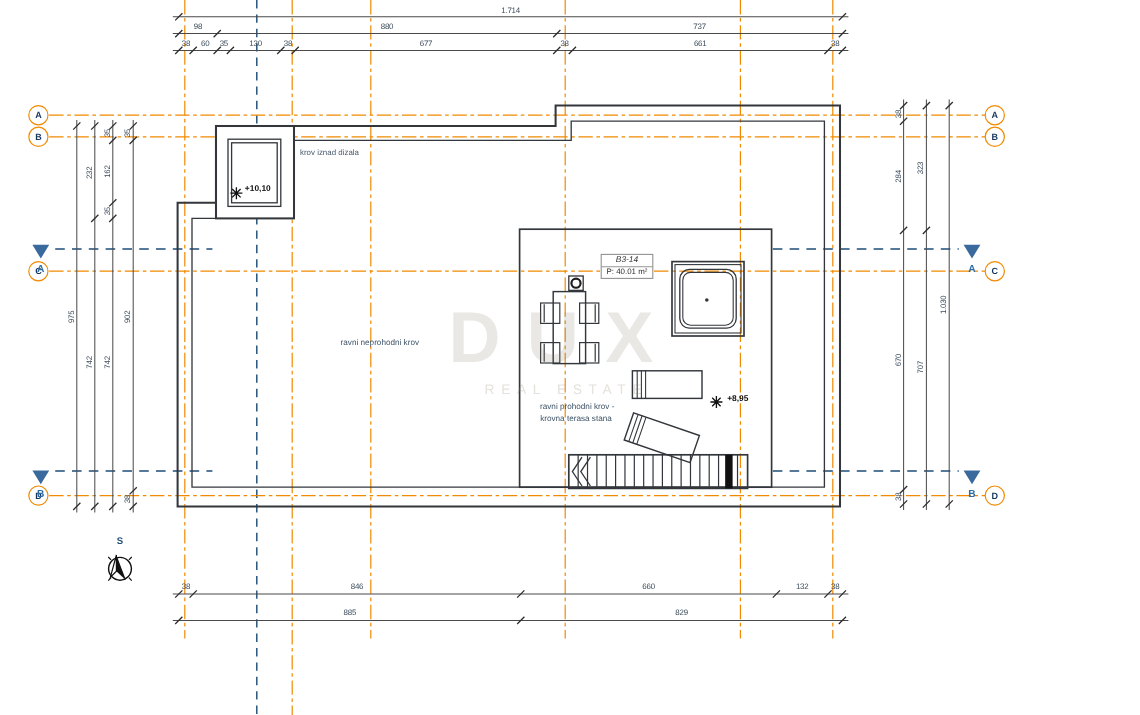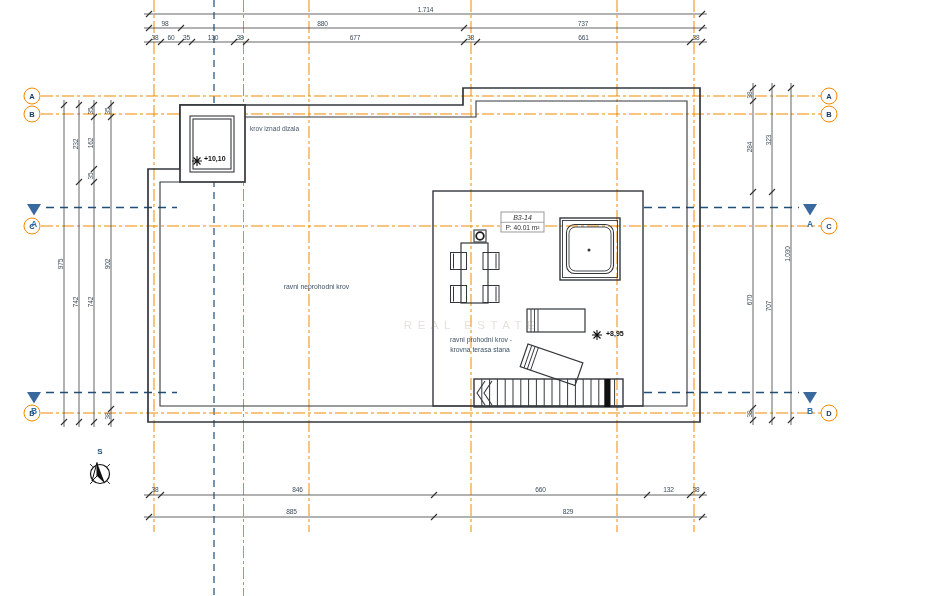--- a/index.html
+++ b/index.html
@@ -170,20 +170,21 @@
   </g>
 
   <g>
     <circle cx="100" cy="474" r="9.5" stroke="#111" stroke-width="1.2" fill="none"></circle>
     <path d="M92.6,466.6 L90.2,464.2 M107.4,466.6 L109.8,464.2 M92.6,481.4 L90.2,483.8 M107.4,481.4 L109.8,483.8" stroke="#111" stroke-width="1"></path>
     <polygon points="97,462.5 92,481 97,476" fill="#ffffff" stroke="#111" stroke-width="1"></polygon>
     <polygon points="97,462.5 105,483.5 97,476" fill="#111" stroke="none"></polygon>
   </g>
 </svg>
 
+<div class="txt wm1" style="left:470px;top:281px;">DUX</div>
 <div class="txt wm2" style="left:472px;top:325px;">REAL ESTATE</div>
 
 <div class="txt bubble" style="left:32px;top:96px;">
       <span>A</span>
     </div>
 <div class="txt bubble" style="left:32px;top:114px;">
       <span>B</span>
     </div>
 <div class="txt bubble" style="left:32px;top:226px;">
       <span>C</span>

